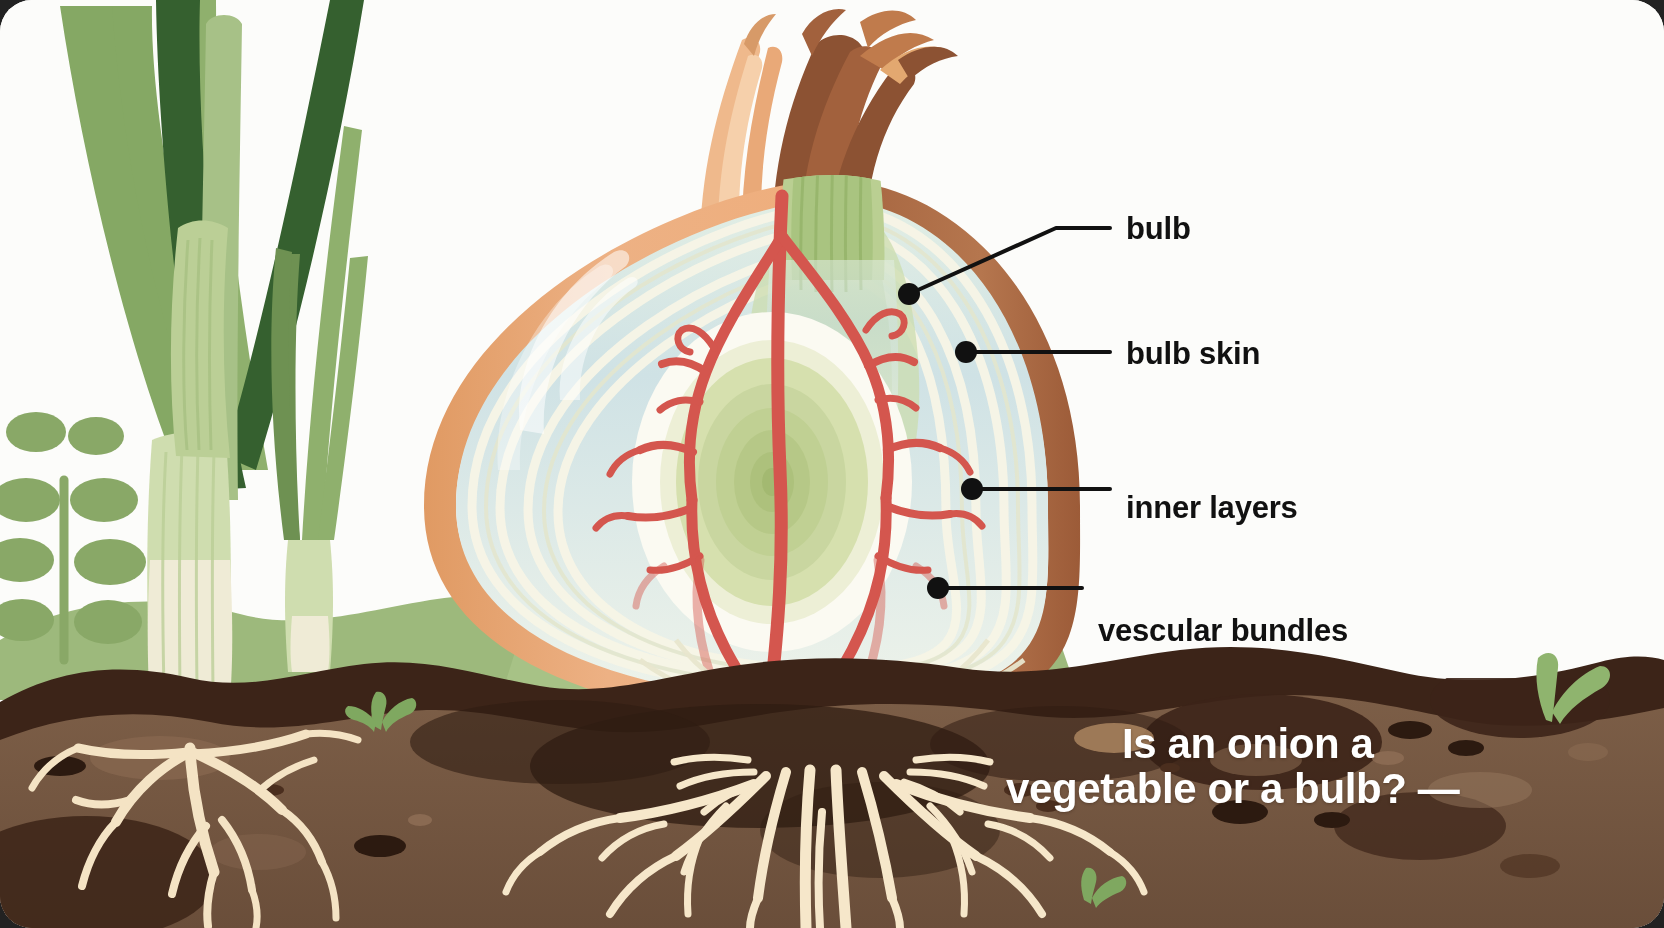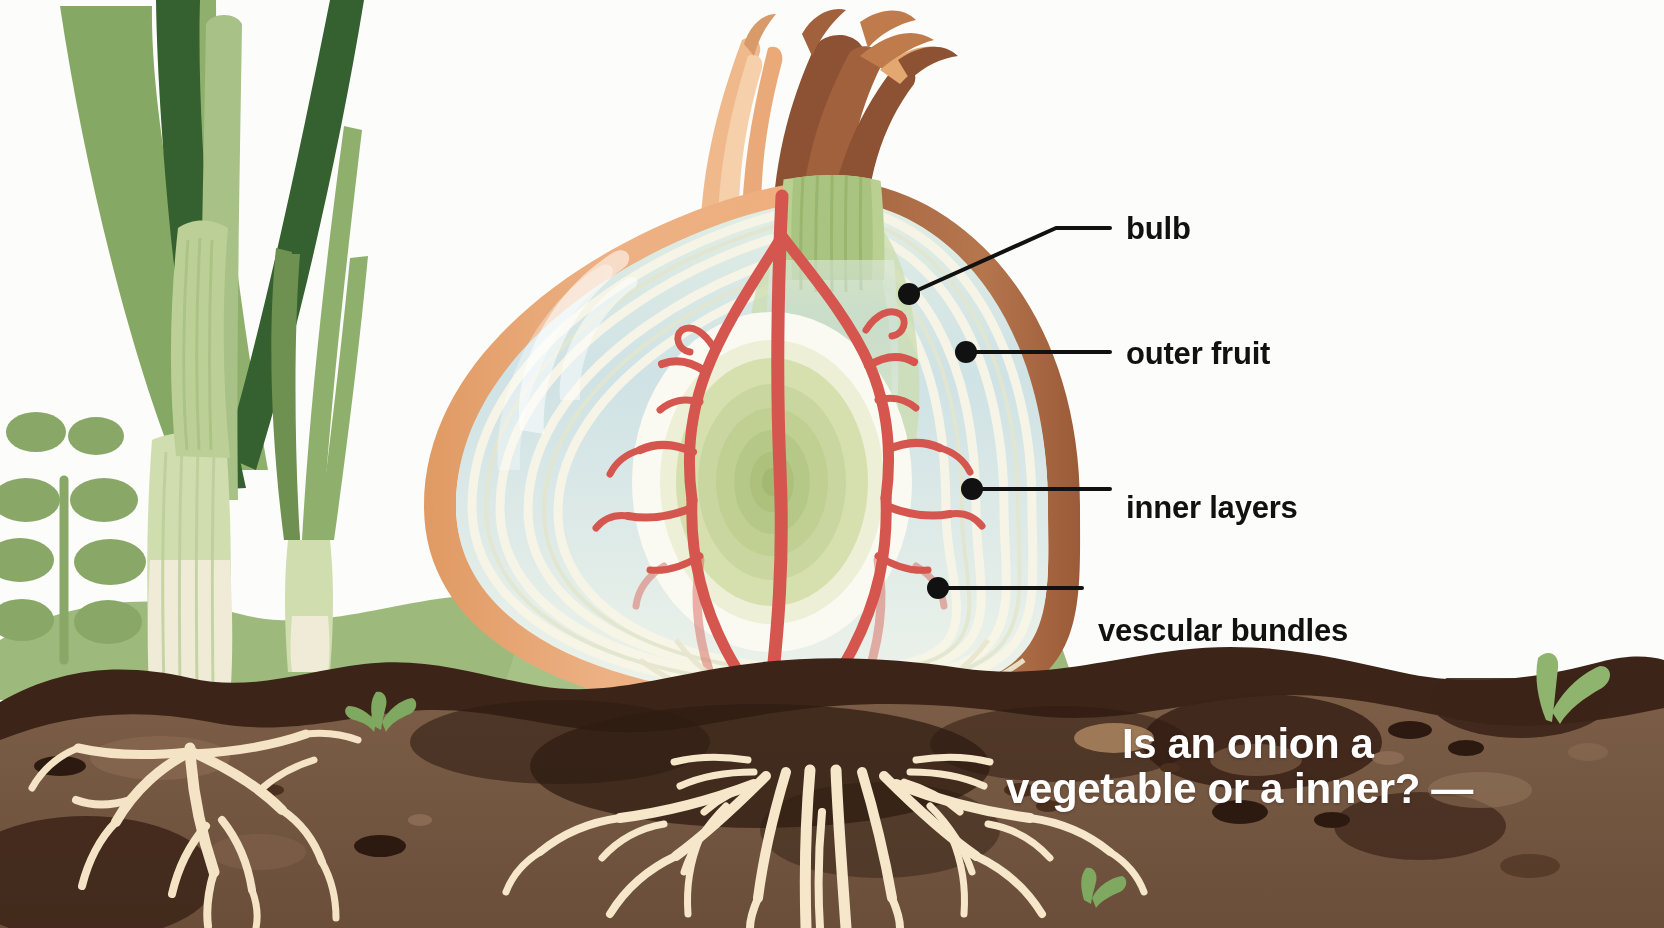--- a/index.html
+++ b/index.html
@@ -4,20 +4,21 @@
 <title>Onion Anatomy Diagram</title>
 <style>
   html,body{margin:0;padding:0;background:#222;}
   *{box-sizing:border-box;}
   #stage{
     position:relative;
     width:1664px;height:928px;
     overflow:hidden;
     background:#FCFCFA;
     font-family:"Liberation Sans", sans-serif;
+    border-radius:32px;
   }
   #art{position:absolute;left:0;top:0;width:1664px;height:928px;}
 
   
   .label{
     position:absolute;
     font-family:"Liberation Sans", sans-serif;
     font-weight:700;
     font-size:31px;
     letter-spacing:-0.2px;
@@ -457,22 +458,22 @@
     </g>
     <g id="leader-dots" fill="#111111">
       <circle cx="909" cy="294" r="11"></circle>
       <circle cx="966" cy="352" r="11"></circle>
       <circle cx="972" cy="489" r="11"></circle>
       <circle cx="938" cy="588" r="11"></circle>
     </g>
   </svg>
 
   <div class="label" id="lbl-bulb">bulb</div>
-  <div class="label" id="lbl-skin">outer fruit</div>
+  <div class="label" id="lbl-skin">bulb skin</div>
   <div class="label" id="lbl-inner">inner layers</div>
   <div class="label" id="lbl-vesc">vescular bundles</div>
 
   <div id="caption">
     <span class="cap-line cap-l1">Is an onion a</span>
-    <span class="cap-line cap-l2">vegetable or a inner? —</span>
+    <span class="cap-line cap-l2">vegetable or a bulb? —</span>
   </div>
 
 </div>
 
 </body></html>

